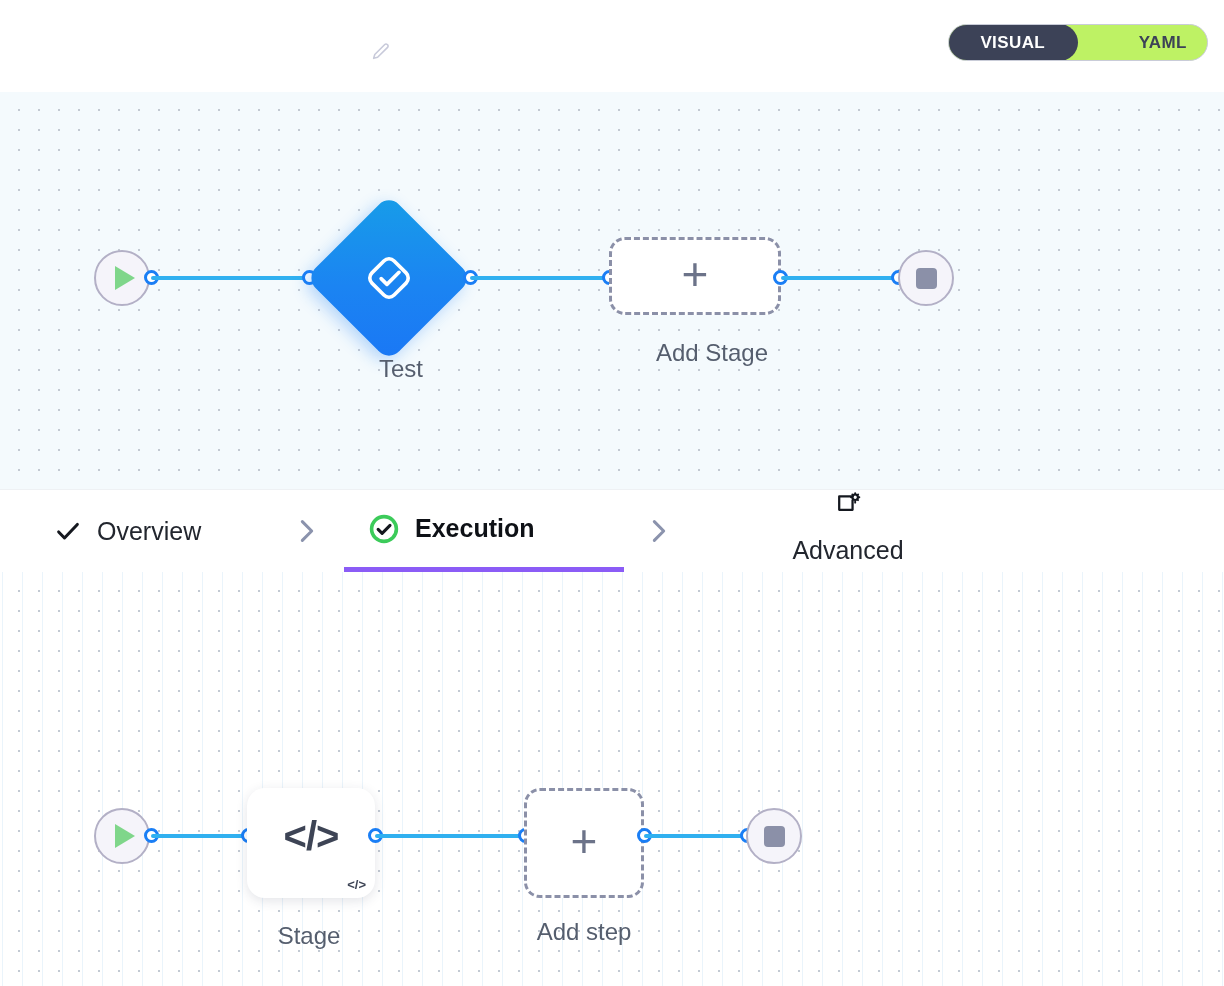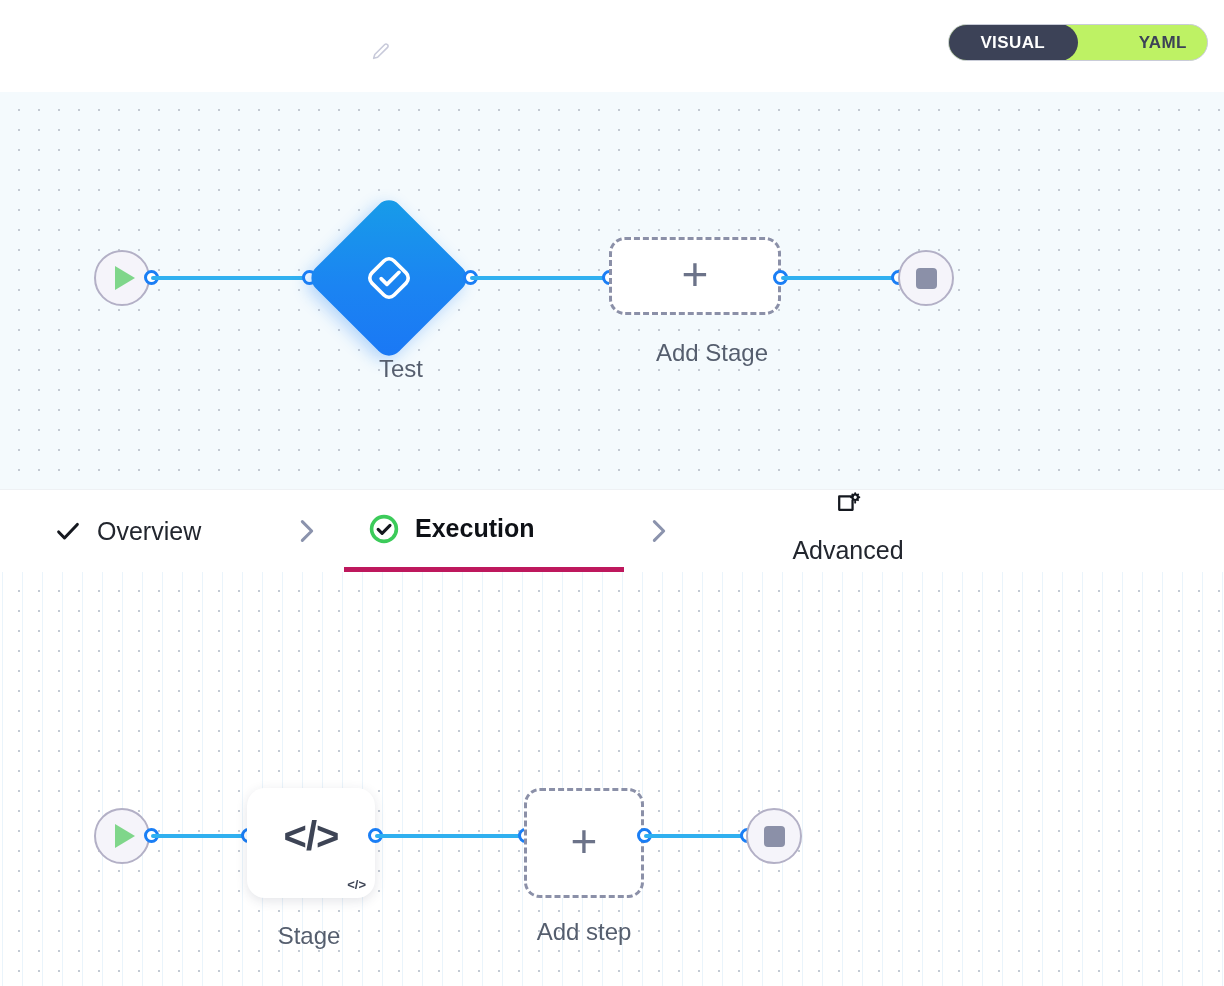--- a/index.html
+++ b/index.html
@@ -118,21 +118,21 @@
     padding: 0 24px;
     box-sizing: border-box;
     cursor: pointer;
   }
   .tab-label {
     font-size: 25px;
     color: #22262e;
     white-space: nowrap;
   }
   .tab.active .tab-label { font-weight: bold; color: #0e1116; }
-  .tab.active { border-bottom: 5px solid #be185d; }
+  .tab.active { border-bottom: 5px solid #8b5cf6; }
   .tab-sep {
     position: absolute;
     top: 26px;
     width: 22px; height: 30px;
     display: flex; align-items: center; justify-content: center;
   }
 
   
   .node-wrap { position: absolute; }
   .node-caption {

